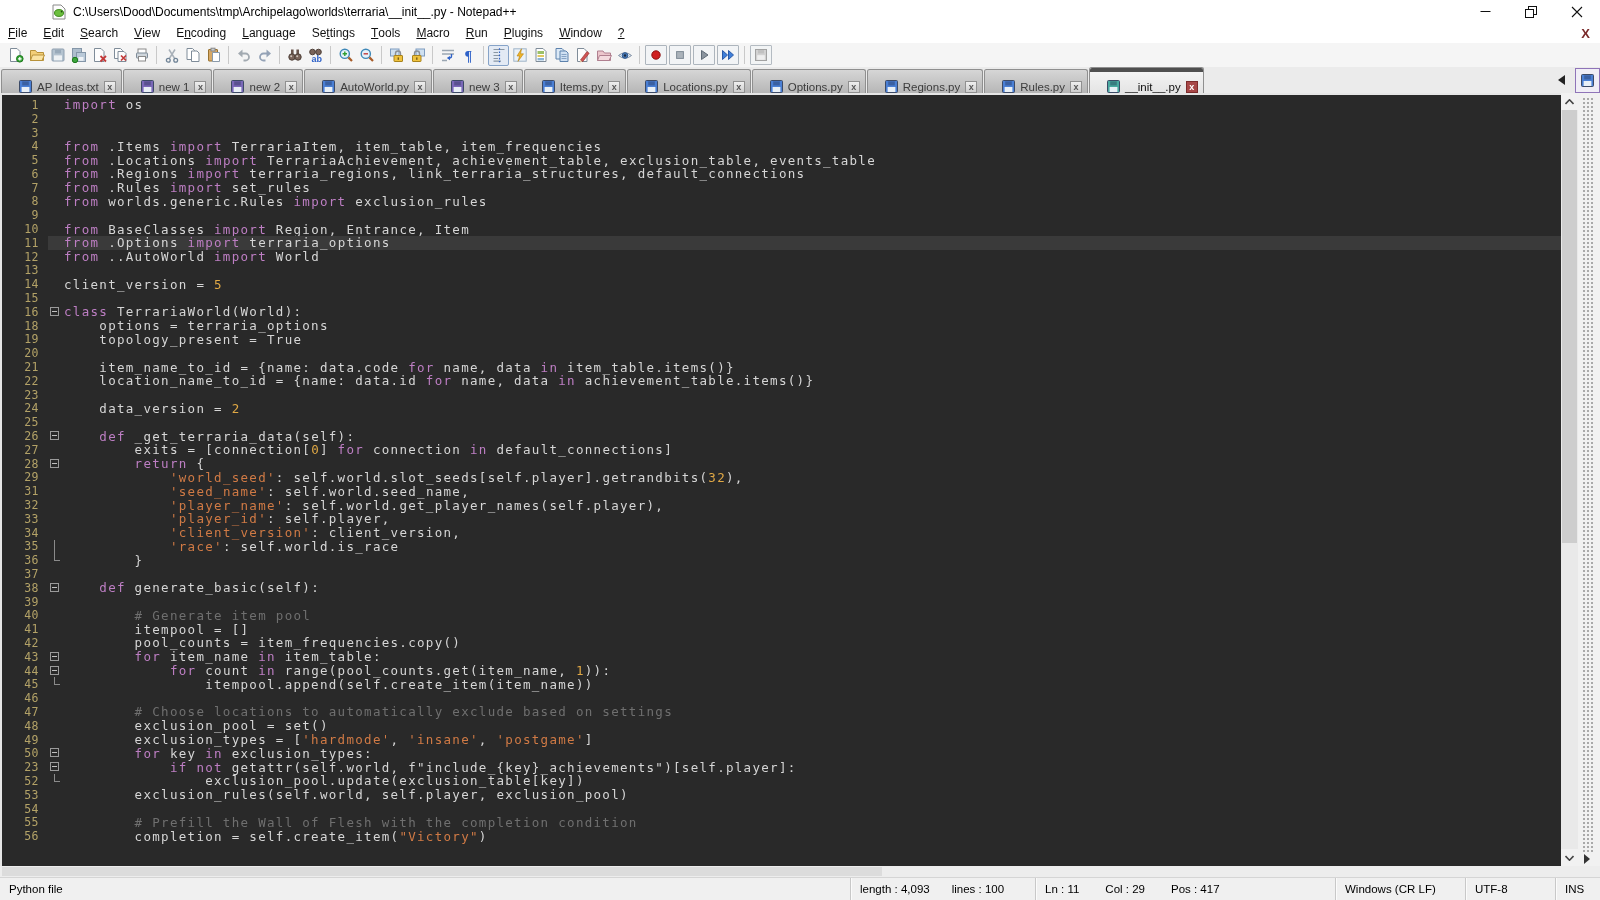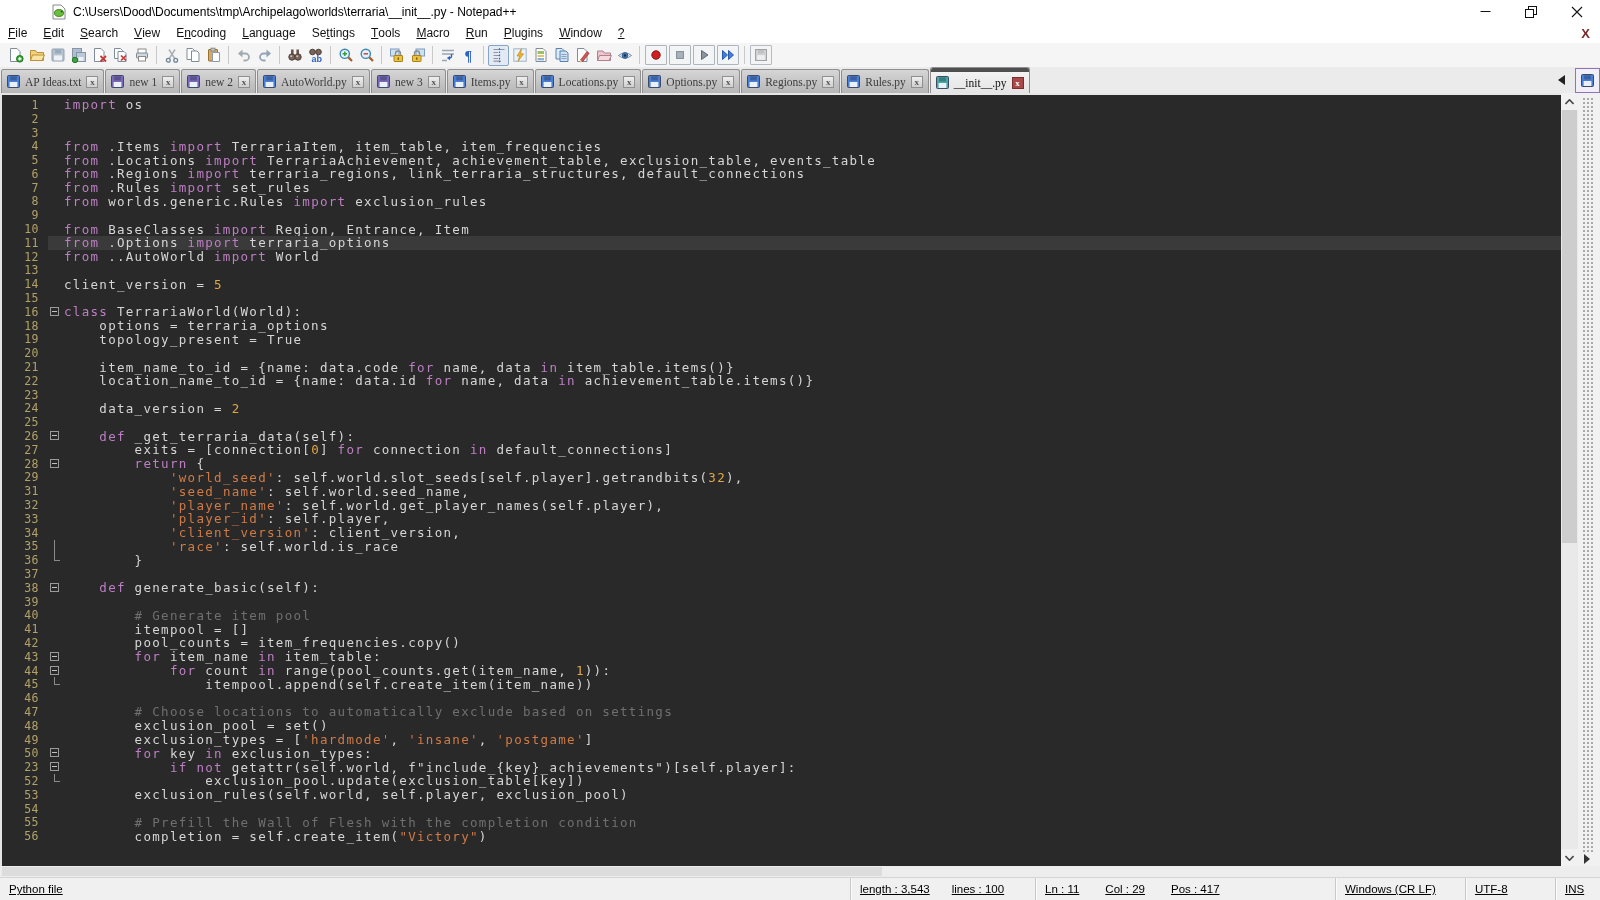--- a/index.html
+++ b/index.html
@@ -24,23 +24,23 @@
   
   .toolbar { height:24px; background:#f5f5f5; display:flex; align-items:center; padding-left:5px; flex:0 0 auto; }
   .tb-btn { width:21px; height:21px; display:flex; align-items:center; justify-content:center; }
   .tb-btn.pressed { background:#e3eaf4; border:1px solid #86a3c8; border-radius:2px; }
   .tb-btn.framed { border:1px solid #adb5bd; background:#f2f4f6; border-radius:1px; width:22px; height:20px; margin:0 1px; }
   .tb-btn.disabled { opacity:.9; }
   .tb-sep { width:1px; height:18px; background:#c9c9c9; margin:0 4px; }
 
   
   .tabbar { height:26px; background:#ebebeb; display:flex; align-items:flex-end; padding-left:1px; flex:0 0 auto; }
-  .tab { height:24px; display:flex; align-items:center; gap:5px; padding:0 5px 0 5px;
+  .tab { height:24px; display:flex; align-items:flex-end; gap:5px; padding:0 5px 0 17px;
          background:linear-gradient(#d6d6d6,#b6b6b6); border:1px solid #8f8f8f; border-bottom:none;
-         border-radius:2.5px 2.5px 0 0; margin-right:1px; font-size:11.5px; color:#3c3c3c; white-space:nowrap;font-family:Liberation Serif, serif; }
+         border-radius:2.5px 2.5px 0 0; margin-right:1px; font-size:11.5px; color:#3c3c3c; white-space:nowrap; }
   .tab.active { height:26px; background:linear-gradient(#f6f6f6,#e4e4e4); color:#101010; position:relative; padding-top:4px; }
   .tab.active::before { content:""; position:absolute; top:0; left:0; right:0; height:4px; background:#4f4f4f; border-radius:2px 2px 0 0; }
   .tab-close { width:12px; height:12px; border:1px solid #909090; background:linear-gradient(#efefef,#cwhite); background:linear-gradient(#efefef,#cfcfcf);
                color:#555; font-size:9px; line-height:10px; text-align:center; font-weight:bold; }
   .tab.active .tab-close { background:#a84848; border-color:#7c2c2c; color:#fff; }
   .tab-right { margin-left:auto; display:flex; align-items:center; height:100%; }
   .tab-scroll-left { width:0; height:0; border-top:5px solid transparent; border-bottom:5px solid transparent; border-right:7px solid #222; margin-right:10px; }
   .panel-stub { width:25px; height:25px; border:1px solid #8f74b8; background:#f0eef6; display:flex; align-items:center; justify-content:center; }
 
   
@@ -67,21 +67,21 @@
   .gripper { flex:0 0 22px; background:#f1f1f1; position:relative; }
   .gripper .dots { position:absolute; left:4px; top:4px; bottom:14px; width:11px;
     background-image:radial-gradient(#a9a9a9 1px, transparent 1.1px); background-size:4px 4px; }
   .grip-arrow { position:absolute; bottom:2px; left:6px; width:0; height:0; border-top:5px solid transparent; border-bottom:5px solid transparent; border-left:6px solid #333; }
 
   .hscroll { height:11px; background:#ededed; position:relative; flex:0 0 auto; }
   .hs-thumb { position:absolute; top:1px; height:9px; left:2px; width:55%; background:#dcdcdc; }
 
   
   .statusbar { height:23px; background:#f0f0f0; border-top:1px solid #d5d5d5; display:flex; align-items:flex-start;
-               font-size:11.5px; color:#000; flex:0 0 auto;text-decoration:underline; }
+               font-size:11.5px; color:#000; flex:0 0 auto; }
   .sb-sec { height:100%; display:flex; align-items:center; padding:0 9px; border-left:1px solid #c8c8c8; box-shadow:inset 1px 0 0 #fbfbfb; white-space:nowrap; }
   .sb-doctype { flex:1 1 auto; border-left:none; box-shadow:none; }
   .sb-size { flex:0 0 185px; gap:22px; } .sb-pos { flex:0 0 300px; gap:26px; }
   .sb-eol { flex:0 0 130px; } .sb-enc { flex:0 0 90px; } .sb-ins { flex:0 0 45px; }
 </style>
 </head>
 <body>
 
 <div class="window">
 
@@ -571,21 +571,21 @@
     </div>
   </div>
 
   <div class="hscroll">
     <span class="hs-thumb"></span>
   </div>
 
   <div class="statusbar">
     <span class="sb-sec sb-doctype">Python file</span>
     <span class="sb-sec sb-size">
-      <span>length : 3,543</span>
+      <span>length : 4,093</span>
       <span>lines : 100</span>
     </span>
     <span class="sb-sec sb-pos">
       <span>Ln : 11</span>
       <span>Col : 29</span>
       <span>Pos : 417</span>
     </span>
     <span class="sb-sec sb-eol">Windows (CR LF)</span>
     <span class="sb-sec sb-enc">UTF-8</span>
     <span class="sb-sec sb-ins">INS</span>

